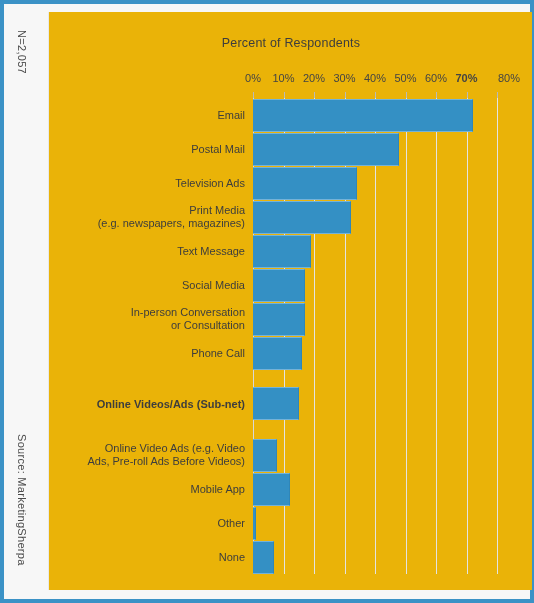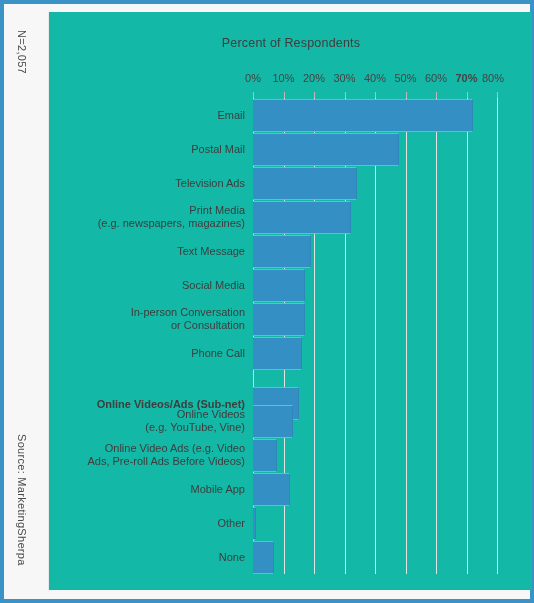--- a/index.html
+++ b/index.html
@@ -32,21 +32,21 @@
   }
   #source-label{
     left:24px; top:430px;
     transform:rotate(90deg);
   }
   
   #card{
     position:absolute;
     left:44px; top:8px;
     width:484px; height:578px;
-    background:#14b8a6;
+    background:#eab308;
     box-sizing:border-box;
     border:1px solid #e9e9e9;
     border-top:none;border-right:none;border-bottom:none;
   }
   #card-inner{
     position:absolute;
     left:0;top:0;width:484px;height:578px;
   }
   #chart-title{
     position:absolute;
@@ -134,21 +134,21 @@
 
       <div id="xaxis">
           <div class="xtick-label" style="left: 204px;">0%</div>
           <div class="xtick-label" style="left: 234.5px;">10%</div>
           <div class="xtick-label" style="left: 265px;">20%</div>
           <div class="xtick-label" style="left: 295.5px;">30%</div>
           <div class="xtick-label" style="left: 326px;">40%</div>
           <div class="xtick-label" style="left: 356.5px;">50%</div>
           <div class="xtick-label" style="left: 387px;">60%</div>
           <div class="xtick-label" style="left: 417.5px; font-weight: bold;">70%</div>
-          <div class="xtick-label" style="left: 444px;">80%</div>
+          <div class="xtick-label" style="left: 460px;">80%</div>
         </div>
 
       <div id="plot">
           <div class="gridline first" style="left: 0px;"></div>
           <div class="tickmark" style="left: 0px;"></div>
           <div class="gridline" style="left: 30.5px;"></div>
           <div class="tickmark" style="left: 30.5px;"></div>
           <div class="gridline" style="left: 61px;"></div>
           <div class="tickmark" style="left: 61px;"></div>
           <div class="gridline" style="left: 91.5px;"></div>
@@ -194,25 +194,20 @@
 or Consultation</div>
           </div>
           <div class="bar-row" style="top: 238.5px; width: 244px;">
             <div class="bar" style="width: 48.8px; background: rgb(52, 144, 196);"></div>
             <div class="cat-label">Phone Call</div>
           </div>
           <div class="bar-row" style="top: 289px; width: 244px; font-weight: bold;">
             <div class="bar" style="width: 45.75px; background: rgb(52, 144, 196);"></div>
             <div class="cat-label">Online Videos/Ads (Sub-net)</div>
           </div>
-          <div class="bar-row" style="top: 306.5px; width: 244px;">
-            <div class="bar" style="width: 39.65px; background: rgb(52, 144, 196);"></div>
-            <div class="cat-label">Online Videos
-(e.g. YouTube, Vine)</div>
-          </div>
           <div class="bar-row" style="top: 340.5px; width: 244px;">
             <div class="bar" style="width: 24.4px; background: rgb(52, 144, 196);"></div>
             <div class="cat-label">Online Video Ads (e.g. Video
 Ads, Pre-roll Ads Before Videos)</div>
           </div>
           <div class="bar-row" style="top: 374.5px; width: 244px;">
             <div class="bar" style="width: 36.6px; background: rgb(52, 144, 196);"></div>
             <div class="cat-label">Mobile App</div>
           </div>
           <div class="bar-row" style="top: 408.5px; width: 244px;">

